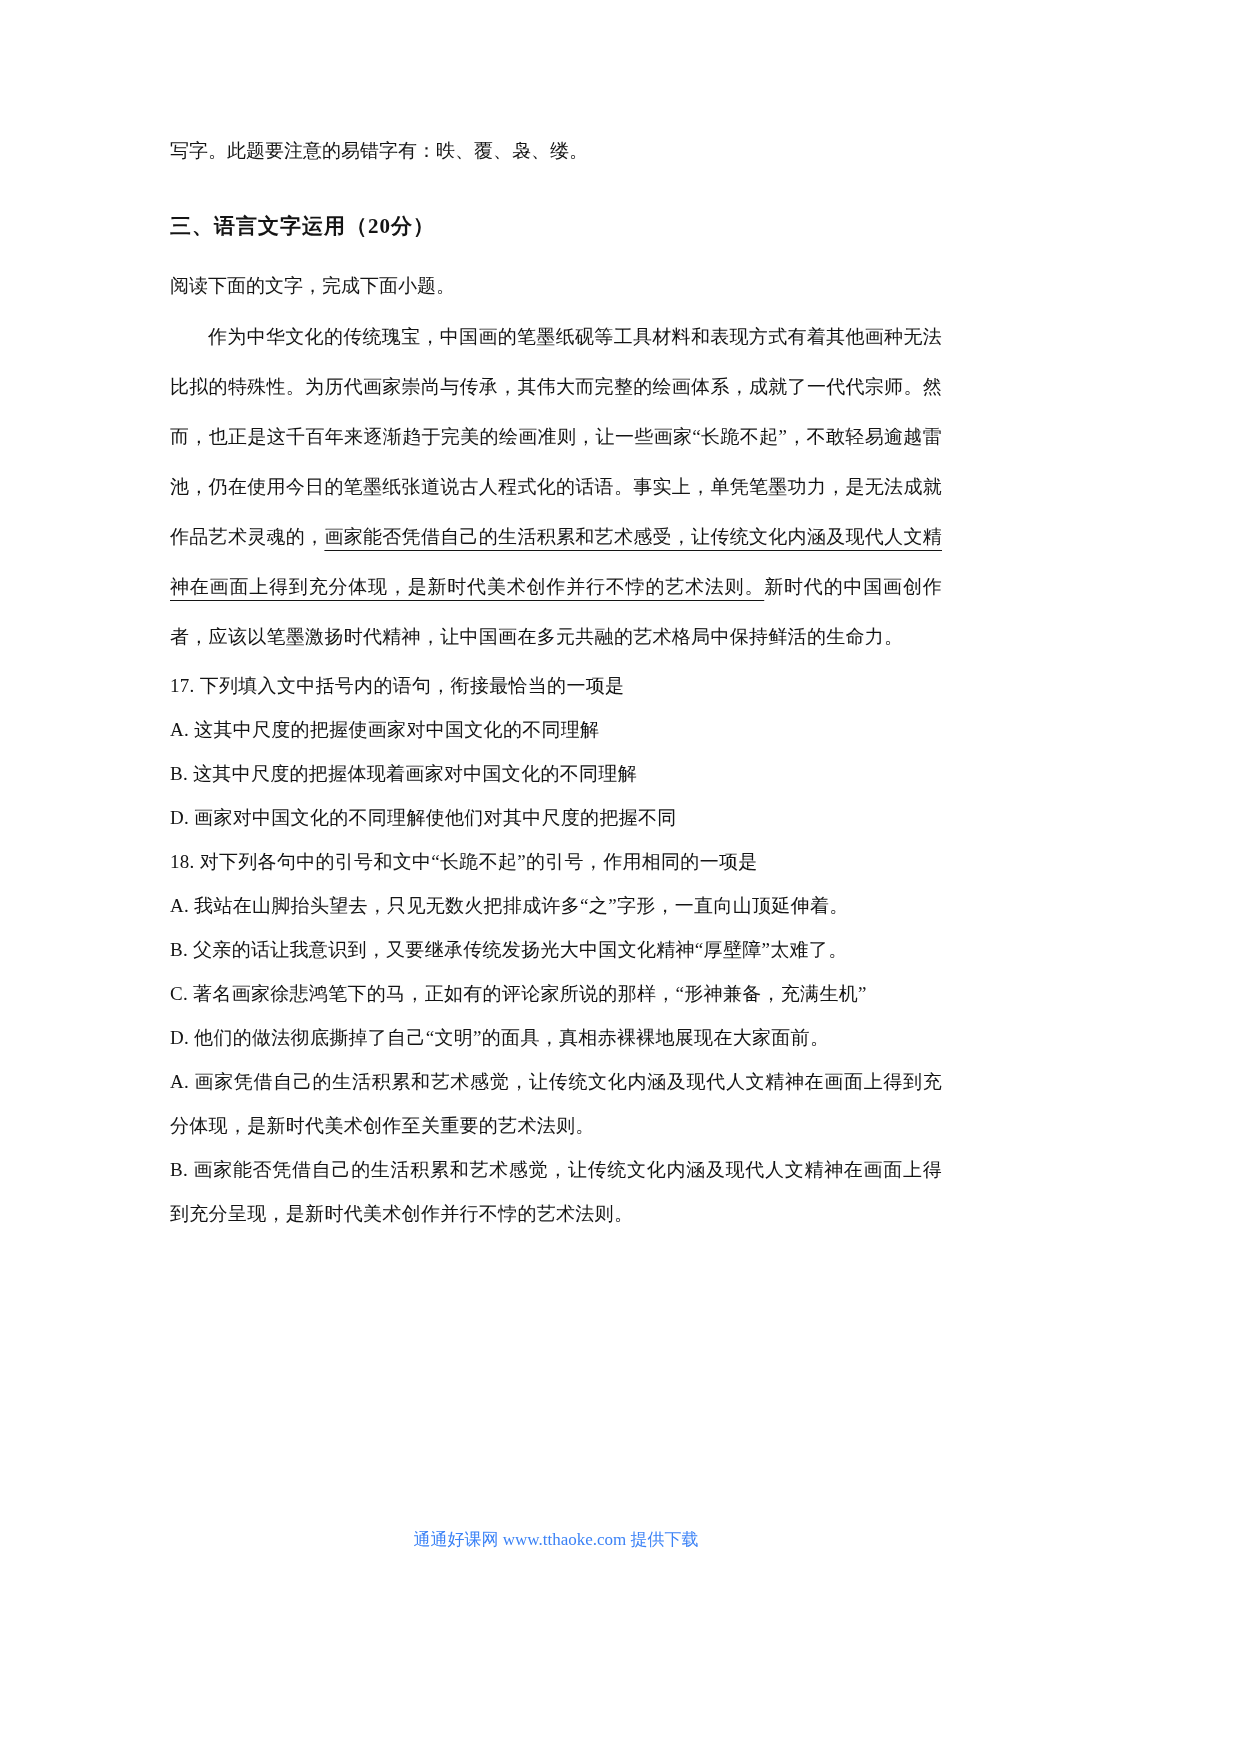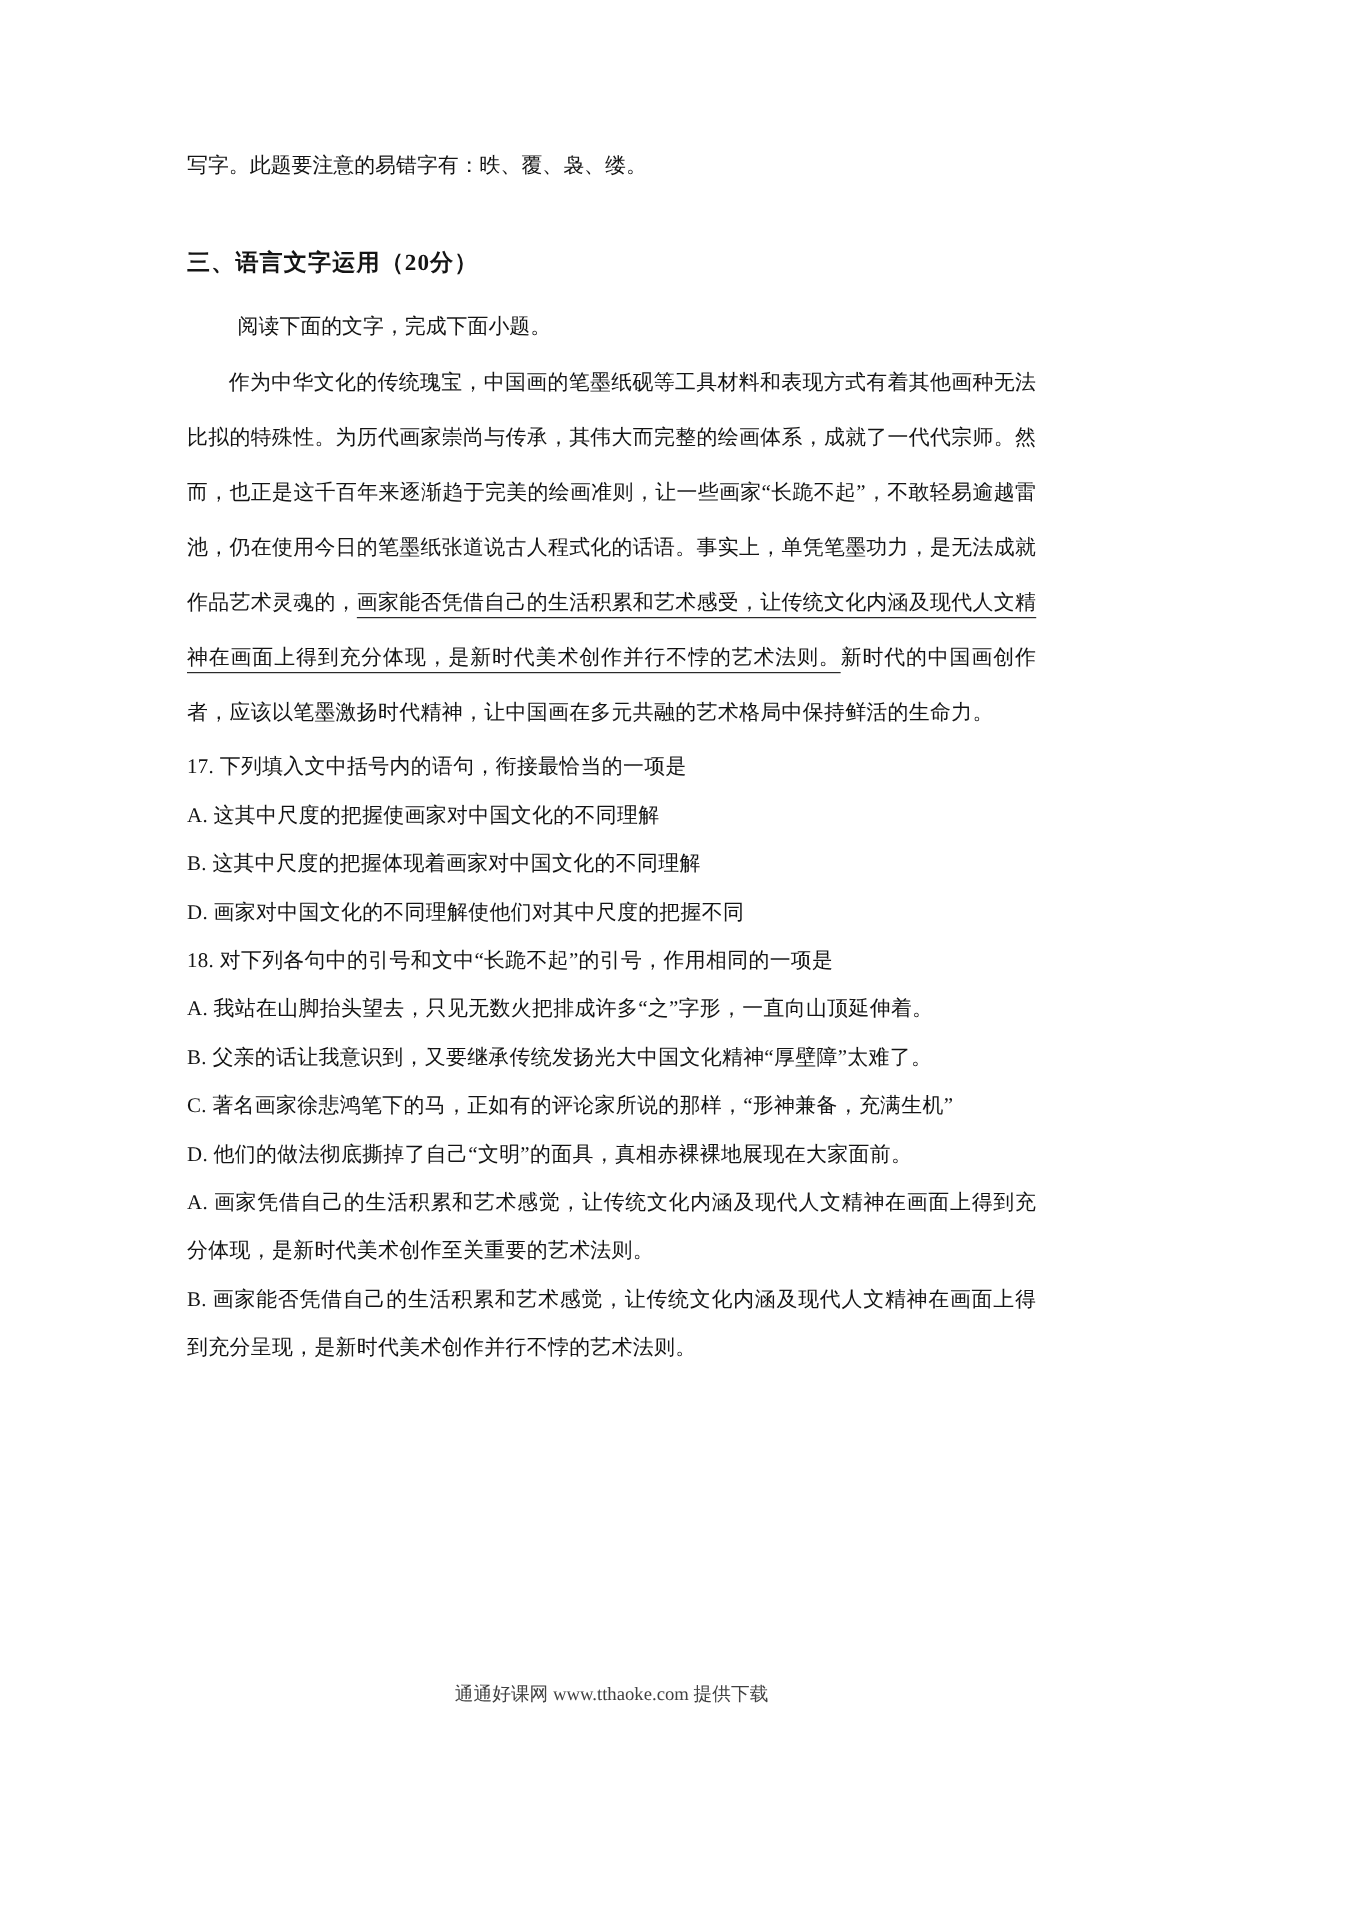--- a/index.html
+++ b/index.html
@@ -17,30 +17,29 @@
       left: 170px;
       top: 136px;
       width: 772px;
     }
     .leading-line {
       font-size: 19px;
       line-height: 30px;
       text-align: justify;
     }
     .section-heading {
-      margin-top: 58px;
+      margin-top: 46px;
       font-size: 21px;
       font-weight: bold;
       letter-spacing: 1px;
     }
     .passage-intro {
       margin-top: 32px;
       font-size: 19px;
       line-height: 28px;
-      margin-left: 46px;
     }
     .paragraphs { margin-top: 12px; }
     .para {
       font-size: 19px;
       line-height: 50px;
       text-align: justify;
       text-indent: 2em;
       letter-spacing: 0.3px;
     }
     .underline {
@@ -95,15 +94,15 @@
         <div class="q-line option">D. 他们的做法彻底撕掉了自己“文明”的面具，真相赤裸裸地展现在大家面前。</div>
       </div>
       <div class="question">
         <div class="q-line option">A. 画家凭借自己的生活积累和艺术感觉，让传统文化内涵及现代人文精神在画面上得到充分体现，是新时代美术创作至关重要的艺术法则。</div>
         <div class="q-line option">B. 画家能否凭借自己的生活积累和艺术感觉，让传统文化内涵及现代人文精神在画面上得到充分呈现，是新时代美术创作并行不悖的艺术法则。</div>
       </div>
     </div>
 
 </div>
 
-<div class="footer" style="color: #404040;">
+<div class="footer" style="color: #3b82f6;">
   <span>通通好课网  www.tthaoke.com 提供下载</span>
 </div>
 
 </body></html>

